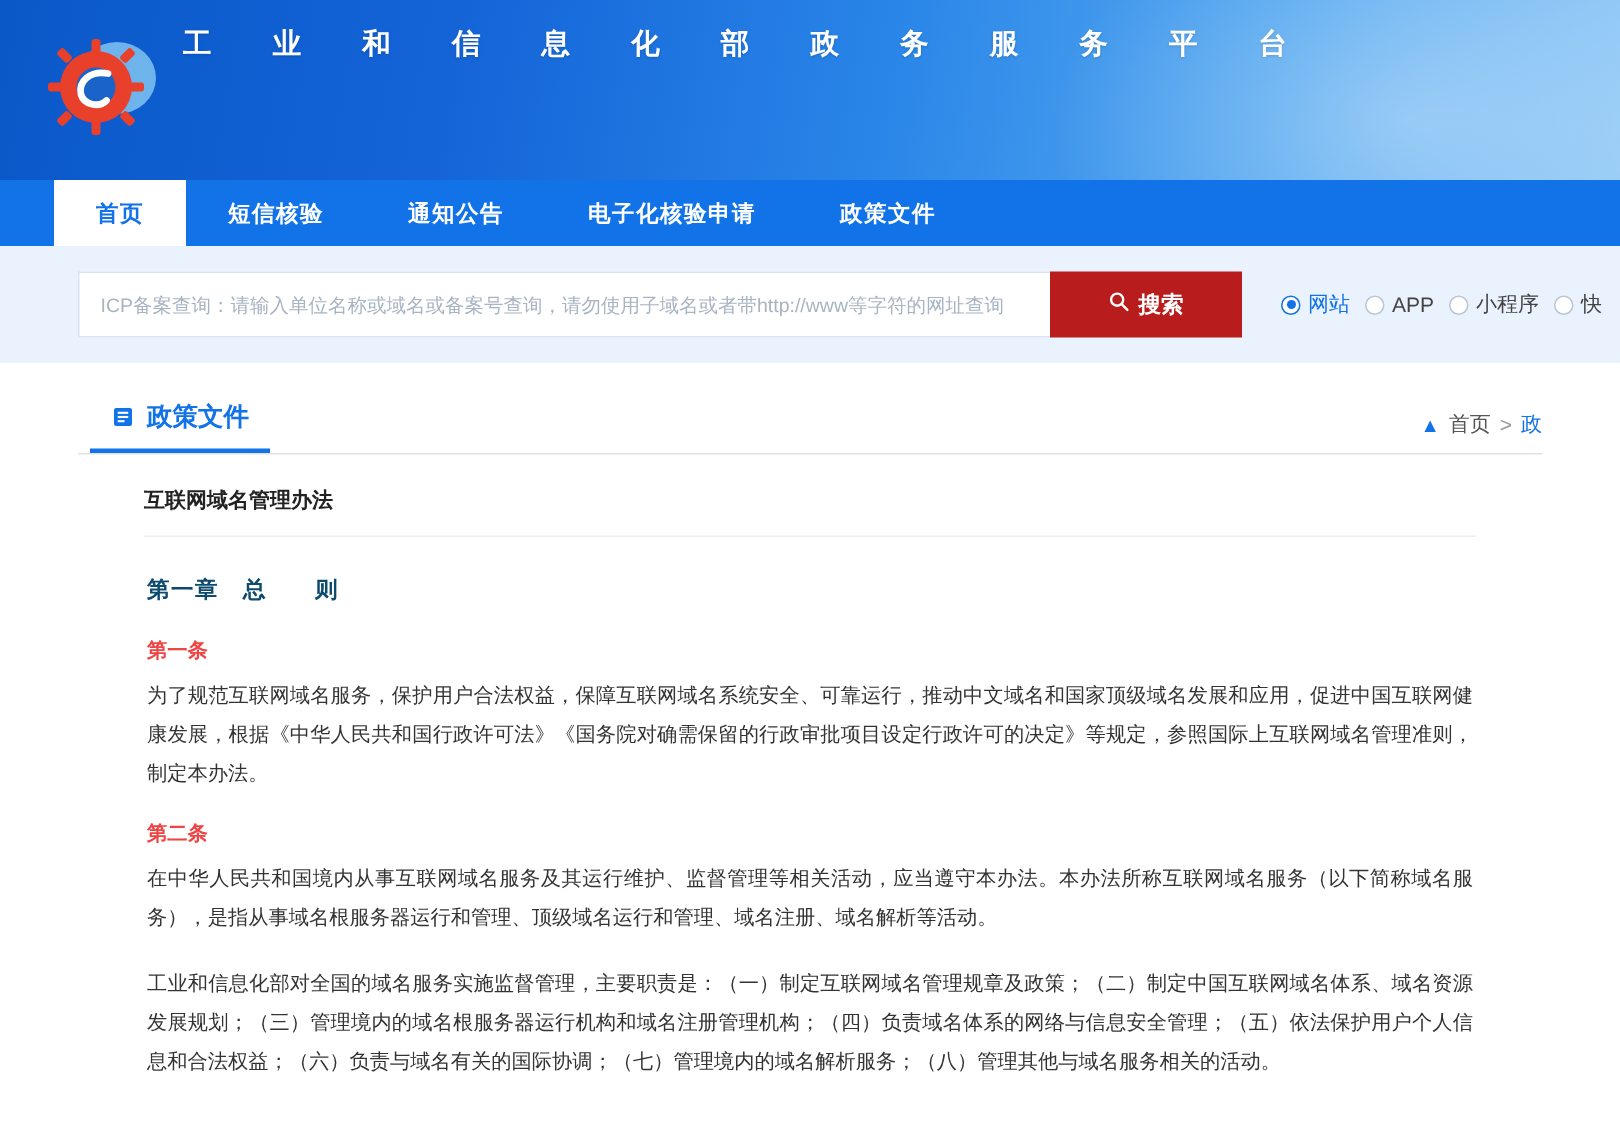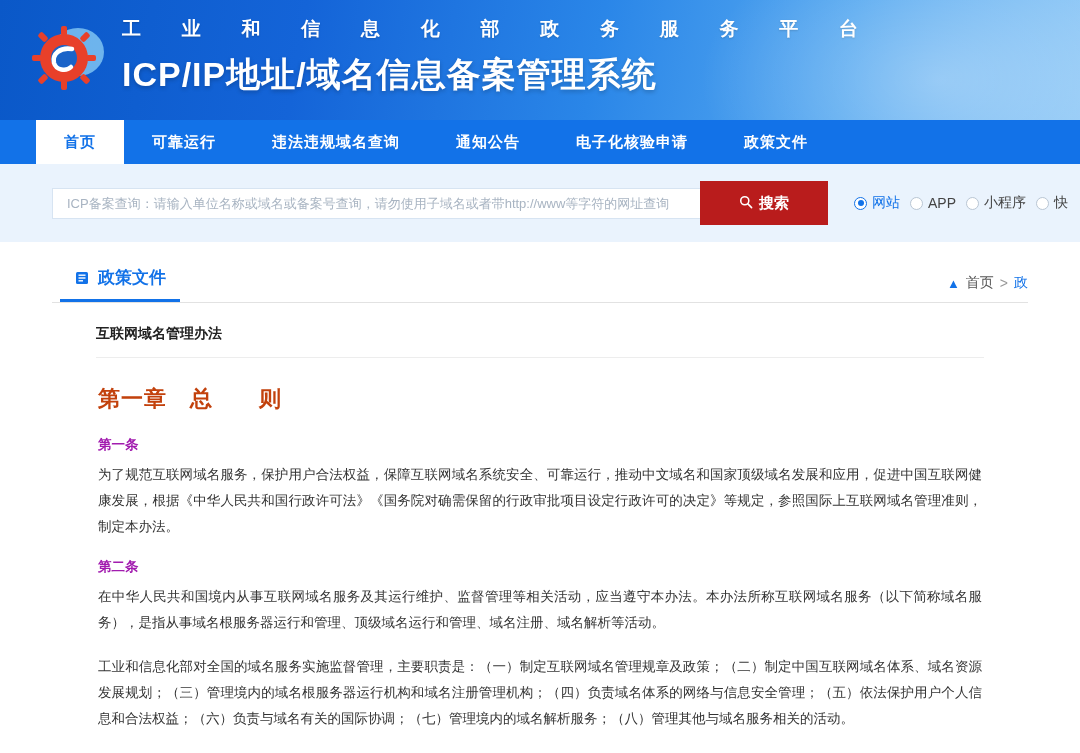--- a/index.html
+++ b/index.html
@@ -95,21 +95,21 @@
   .searchbar {
     height: 78px;
     background: #eaf3fd;
     display: flex;
     align-items: center;
     padding-left: 52px;
     box-sizing: border-box;
   }
   .search-input {
     width: 648px;
-    height: 31px;
+    height: 44px;
     border: 1px solid #d7e4f2;
     border-right: none;
     background: #ffffff;
     font-size: 13px;
     color: #333;
     padding: 0 14px;
     box-sizing: border-box;
     outline: none;
     font-family: "Liberation Sans", sans-serif;
   }
@@ -215,30 +215,30 @@
     color: #222;
     padding: 22px 0 14px 0;
     border-bottom: 1px solid #ededed;
     margin: 0 44px;
   }
 
   .doc-body {
     padding: 26px 46px 0 46px;
   }
   .chapter {
-    font-size: 22px;
-    font-weight: bold;
-    color: #c2410c;
+    font-size: 15px;
+    font-weight: bold;
+    color: #0c4a6e;
     margin: 0 0 22px 0;
     letter-spacing: 1px;
   }
   .art-no {
     font-size: 13.5px;
     font-weight: bold;
-    color: #a21caf;
+    color: #ef4444;
     margin: 0 0 8px 0;
   }
   .art-p {
     font-size: 13.5px;
     line-height: 26px;
     color: #333;
     margin: 0 0 18px 0;
     text-align: justify;
   }
 </style>
@@ -261,28 +261,26 @@
         <rect x="52" y="56" width="6" height="10" rx="2" transform="rotate(-45 55 61)"></rect>
         <rect x="52" y="14" width="6" height="10" rx="2" transform="rotate(45 55 19)"></rect>
         <rect x="10" y="56" width="6" height="10" rx="2" transform="rotate(45 13 61)"></rect>
       </g>
       <circle cx="34" cy="40" r="13" fill="#1a63c8"></circle>
       <path d="M42 31 C30 29 22 36 24 45 C26 52 36 54 41 49" stroke="#ffffff" stroke-width="4.5" fill="none" stroke-linecap="round"></path>
     </svg>
   </div>
   <div class="banner-texts">
     <div class="banner-sub">工 业 和 信 息 化 部 政 务 服 务 平 台</div>
-    <div class="banner-title">ICP/IP地址/域名信息备案管理系统</div>
   </div>
 </div>
 
 <div class="nav">
   <div class="nav-item active">首页</div>
-  <div class="nav-item">可靠运行</div>
-  <div class="nav-item">违法违规域名查询</div>
+  <div class="nav-item">短信核验</div>
   <div class="nav-item">通知公告</div>
   <div class="nav-item">电子化核验申请</div>
   <div class="nav-item">政策文件</div>
 </div>
 
 <div class="searchbar">
   <input class="search-input" type="text" placeholder="ICP备案查询：请输入单位名称或域名或备案号查询，请勿使用子域名或者带http://www等字符的网址查询" style="">
   <button class="search-btn">
     <span>
       <svg width="14" height="14" viewBox="0 0 16 16">

